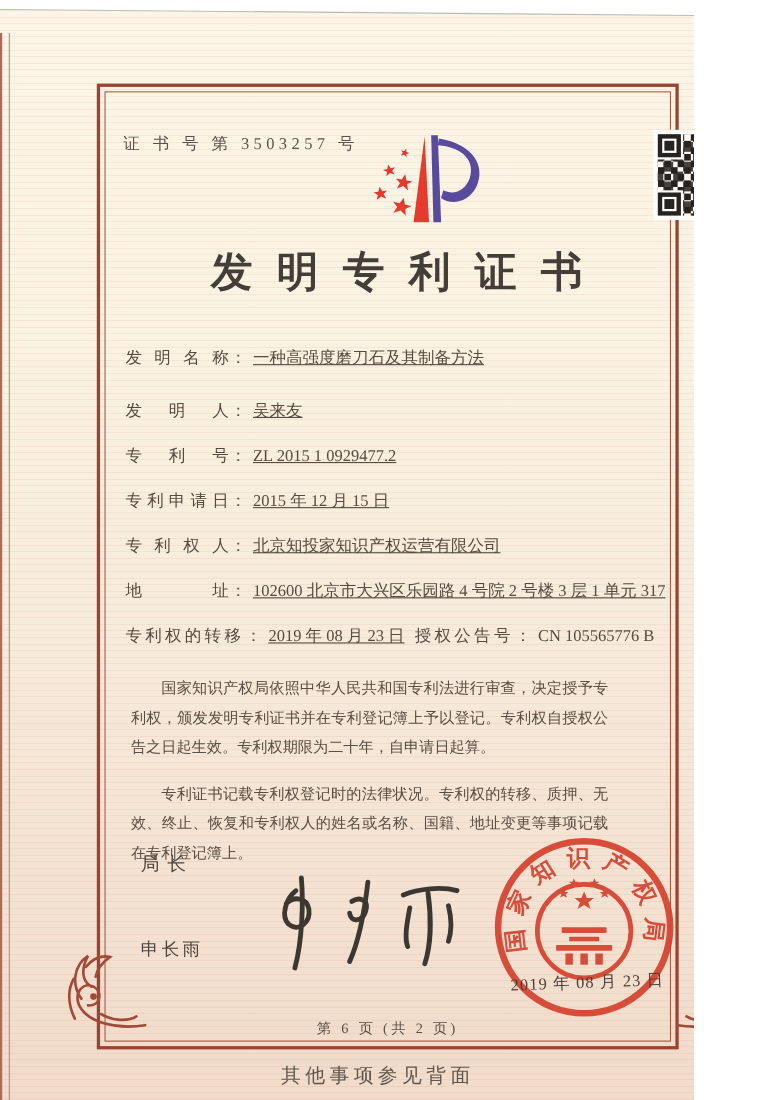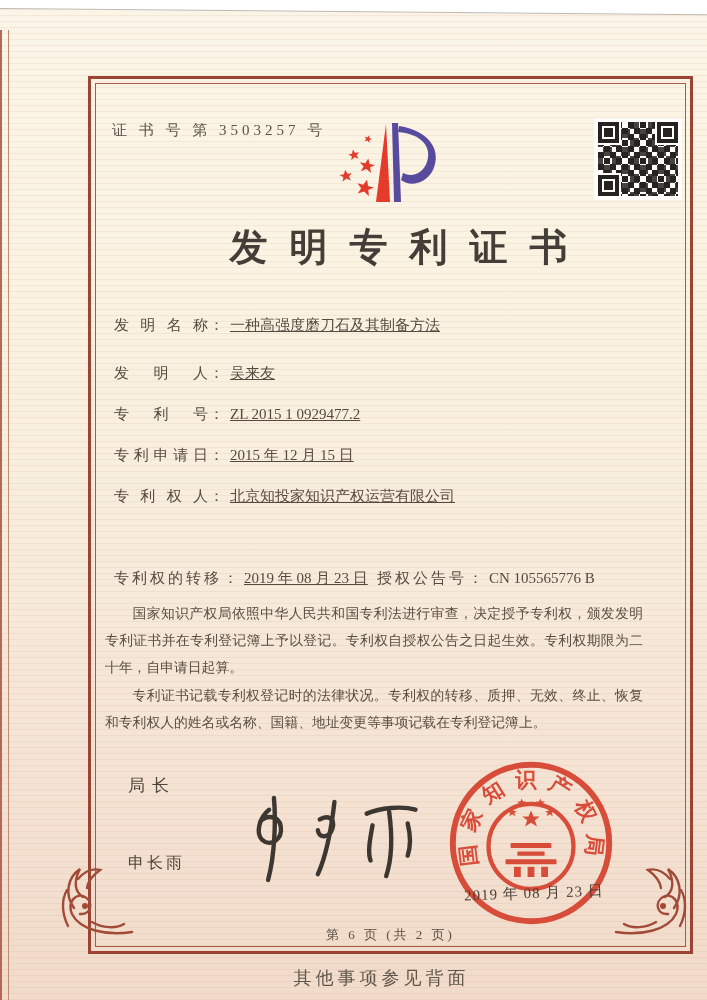--- a/index.html
+++ b/index.html
@@ -1,17 +1,17 @@
 <!DOCTYPE html>
 <html><head>
 <meta charset="utf-8">
 <style>
   html,body{margin:0;padding:0;}
   .page{
-    position:relative;width:707px;height:1000px;overflow:hidden;
+    position:relative;width:631px;height:1000px;overflow:hidden;
     background:
       repeating-linear-gradient(0deg, rgba(201,128,102,0.11) 0 1px, rgba(0,0,0,0) 1px 6px),
       linear-gradient(180deg,#fbf5e7 0%,#faf3e2 30%,#f7ecdc 55%,#f4e2d2 80%,#f1dbca 100%);
     font-family:"Liberation Serif","DejaVu Serif",serif;
     color:#55493f;
   }
   
   .scan-top{position:absolute;top:-16px;left:-10px;width:740px;height:24px;background:#ffffff;
     border-bottom:1.5px solid #bdbab2;transform:rotate(0.5deg);transform-origin:left bottom;}
   
@@ -41,21 +41,21 @@
     font-size:38px;font-weight:700;letter-spacing:22px;text-indent:22px;color:#443e38;padding-left:16px;}
   
   .field-row{position:absolute;left:114px;white-space:nowrap;font-size:15px;color:#564a40;text-decoration:underline;}
   .f-label{display:inline-block;width:94px;text-align:justify;text-align-last:justify;vertical-align:bottom;}
   .f-sep{display:inline-block;margin:0 6px 0 1px;}
   .grant-2{position:absolute;left:263px;top:0;white-space:nowrap;}
   .grant-2 .f-label{width:auto;letter-spacing:3px;}
   
   .body-text{position:absolute;left:103px;right:62px;top:599px;font-size:13.8px;
     line-height:1.94;text-align:justify;color:#584d42;}
-  .body-text p{margin:2px;text-indent:2em;}
+  .body-text p{margin:16px;text-indent:2em;font-family:Liberation Mono, monospace;}
   
   .signer-title{position:absolute;left:128px;top:774px;font-size:17px;letter-spacing:7px;color:#4d443c;}
   .signer-name{position:absolute;left:128px;top:853px;font-size:16px;letter-spacing:3px;color:#4d443c;}
   .signature{position:absolute;left:230px;top:790px;width:205px;height:98px;}
   
   .seal{position:absolute;left:446px;top:758px;width:170px;height:170px;opacity:0.92;}
   .seal-date{position:absolute;left:450px;top:884px;width:168px;text-align:center;
     font-size:15px;letter-spacing:1px;color:#4a403a;transform:rotate(-2deg);}
   
   .page-info{position:absolute;left:88px;right:14px;top:926px;text-align:center;
@@ -124,20 +124,23 @@
   </div>
   <div class="field-row" style="top:405px">
     <span class="f-label">专利号</span><span class="f-sep">：</span><span>ZL 2015 1 0929477.2</span>
   </div>
   <div class="field-row" style="top:446px">
     <span class="f-label">专利申请日</span><span class="f-sep">：</span><span>2015 年 12 月 15 日</span>
   </div>
   <div class="field-row" style="top:487px">
     <span class="f-label">专利权人</span><span class="f-sep">：</span><span>北京知投家知识产权运营有限公司</span>
   </div>
+  <div class="field-row" style="top:528px">
+    <span class="f-label">地址</span><span class="f-sep">：</span><span>102600 北京市大兴区乐园路 4 号院 2 号楼 3 层 1 单元 317</span>
+  </div>
 
   <div class="field-row" style="top:569px">
     <span class="f-label" style="width:auto;letter-spacing:3px;">专利权的转移</span><span class="f-sep">：</span><span>2019 年 08 月 23 日</span>
     <span class="grant-2">
       <span class="f-label">授权公告号</span><span class="f-sep">：</span><span>CN 105565776 B</span>
     </span>
   </div>
 
   <div class="body-text">
     <p>国家知识产权局依照中华人民共和国专利法进行审查，决定授予专利权，颁发发明专利证书并在专利登记簿上予以登记。专利权自授权公告之日起生效。专利权期限为二十年，自申请日起算。</p>

